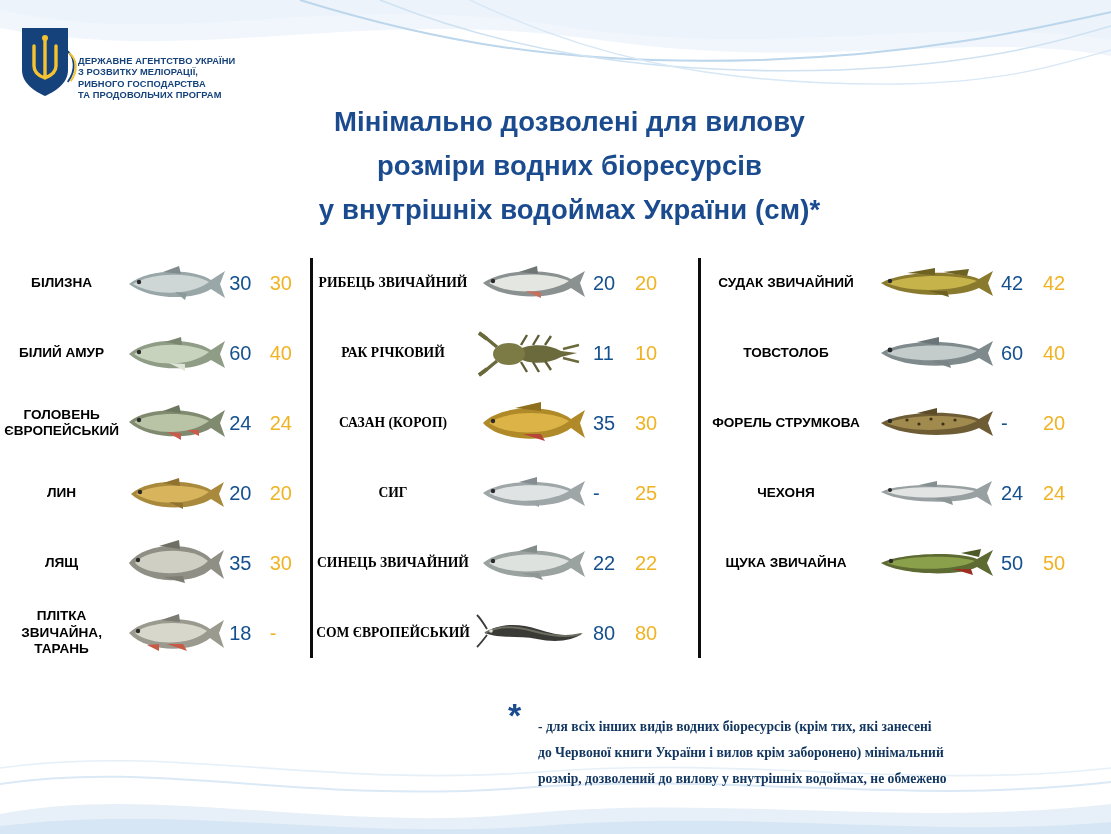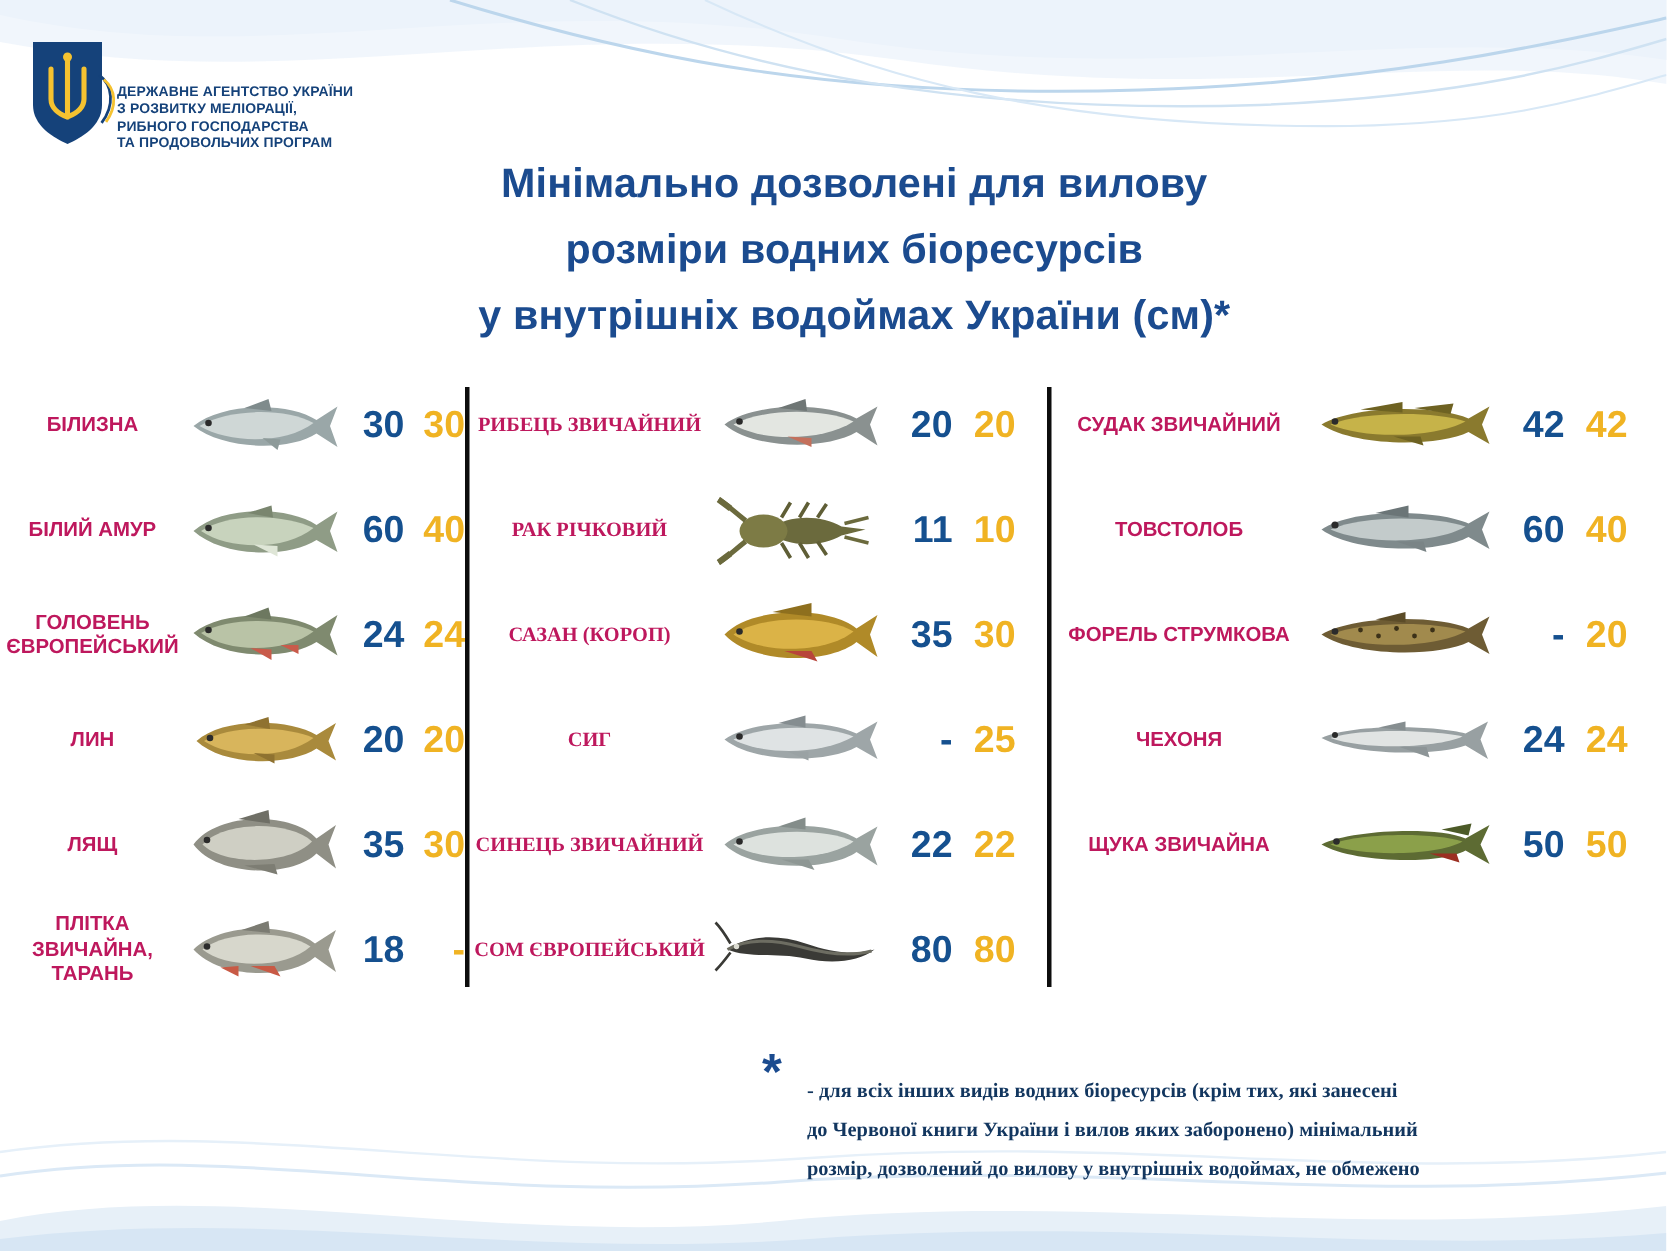--- a/index.html
+++ b/index.html
@@ -100,21 +100,21 @@
   }
   .row {
     display: flex;
     align-items: center;
     height: 70px;
     box-sizing: border-box;
   }
   .name {
     font-size: 13.6px;
     font-weight: bold;
-    color: #be185d;
+    color: #000000;
     text-transform: uppercase;
     line-height: 16.5px;
     text-align: center;
     padding: 0 2px;
     box-sizing: border-box;
   }
   .col-1 .name { width: 128px; }
   .col-2 .name { width: 160px; font-family: Liberation Serif, serif; }
   .col-3 .name { width: 170px; }
 
@@ -125,23 +125,23 @@
     display: flex;
     align-items: center;
     justify-content: center;
   }
   .col-1 .fish { width: 110px; }
   .col-2 .fish { width: 120px; }
   .col-3 .fish { width: 130px; }
   .fish svg { display: block; }
 
   .num {
-    font-size: 25px;
-    font-weight: bold;
-    text-align: right;
+    font-size: 20px;
+    font-weight: normal;
+    text-align: left;
     box-sizing: border-box;
   }
   .num-blue { color: #15508f; width: 42px; }
   .num-yellow { color: #f0b323; width: 42px; }
 
   
   .legend {
     position: absolute;
     left: 30px; top: 712px;
     width: 430px;
@@ -498,18 +498,18 @@
         <div class="num num-yellow">50</div>
       </div>
     </div>
   </div>
 
 
   <div class="footnote">
     <div class="fn-star">*</div>
     <div class="fn-text">
       <div>- для всіх інших видів водних біоресурсів (крім тих, які занесені</div>
-      <div>до Червоної книги України і вилов яких заборонено) мінімальний</div>
+      <div>до Червоної книги України і вилов крім заборонено) мінімальний</div>
       <div>розмір, дозволений до вилову у внутрішніх водоймах, не обмежено</div>
     </div>
   </div>
 
 </div>
 
 </body></html>

